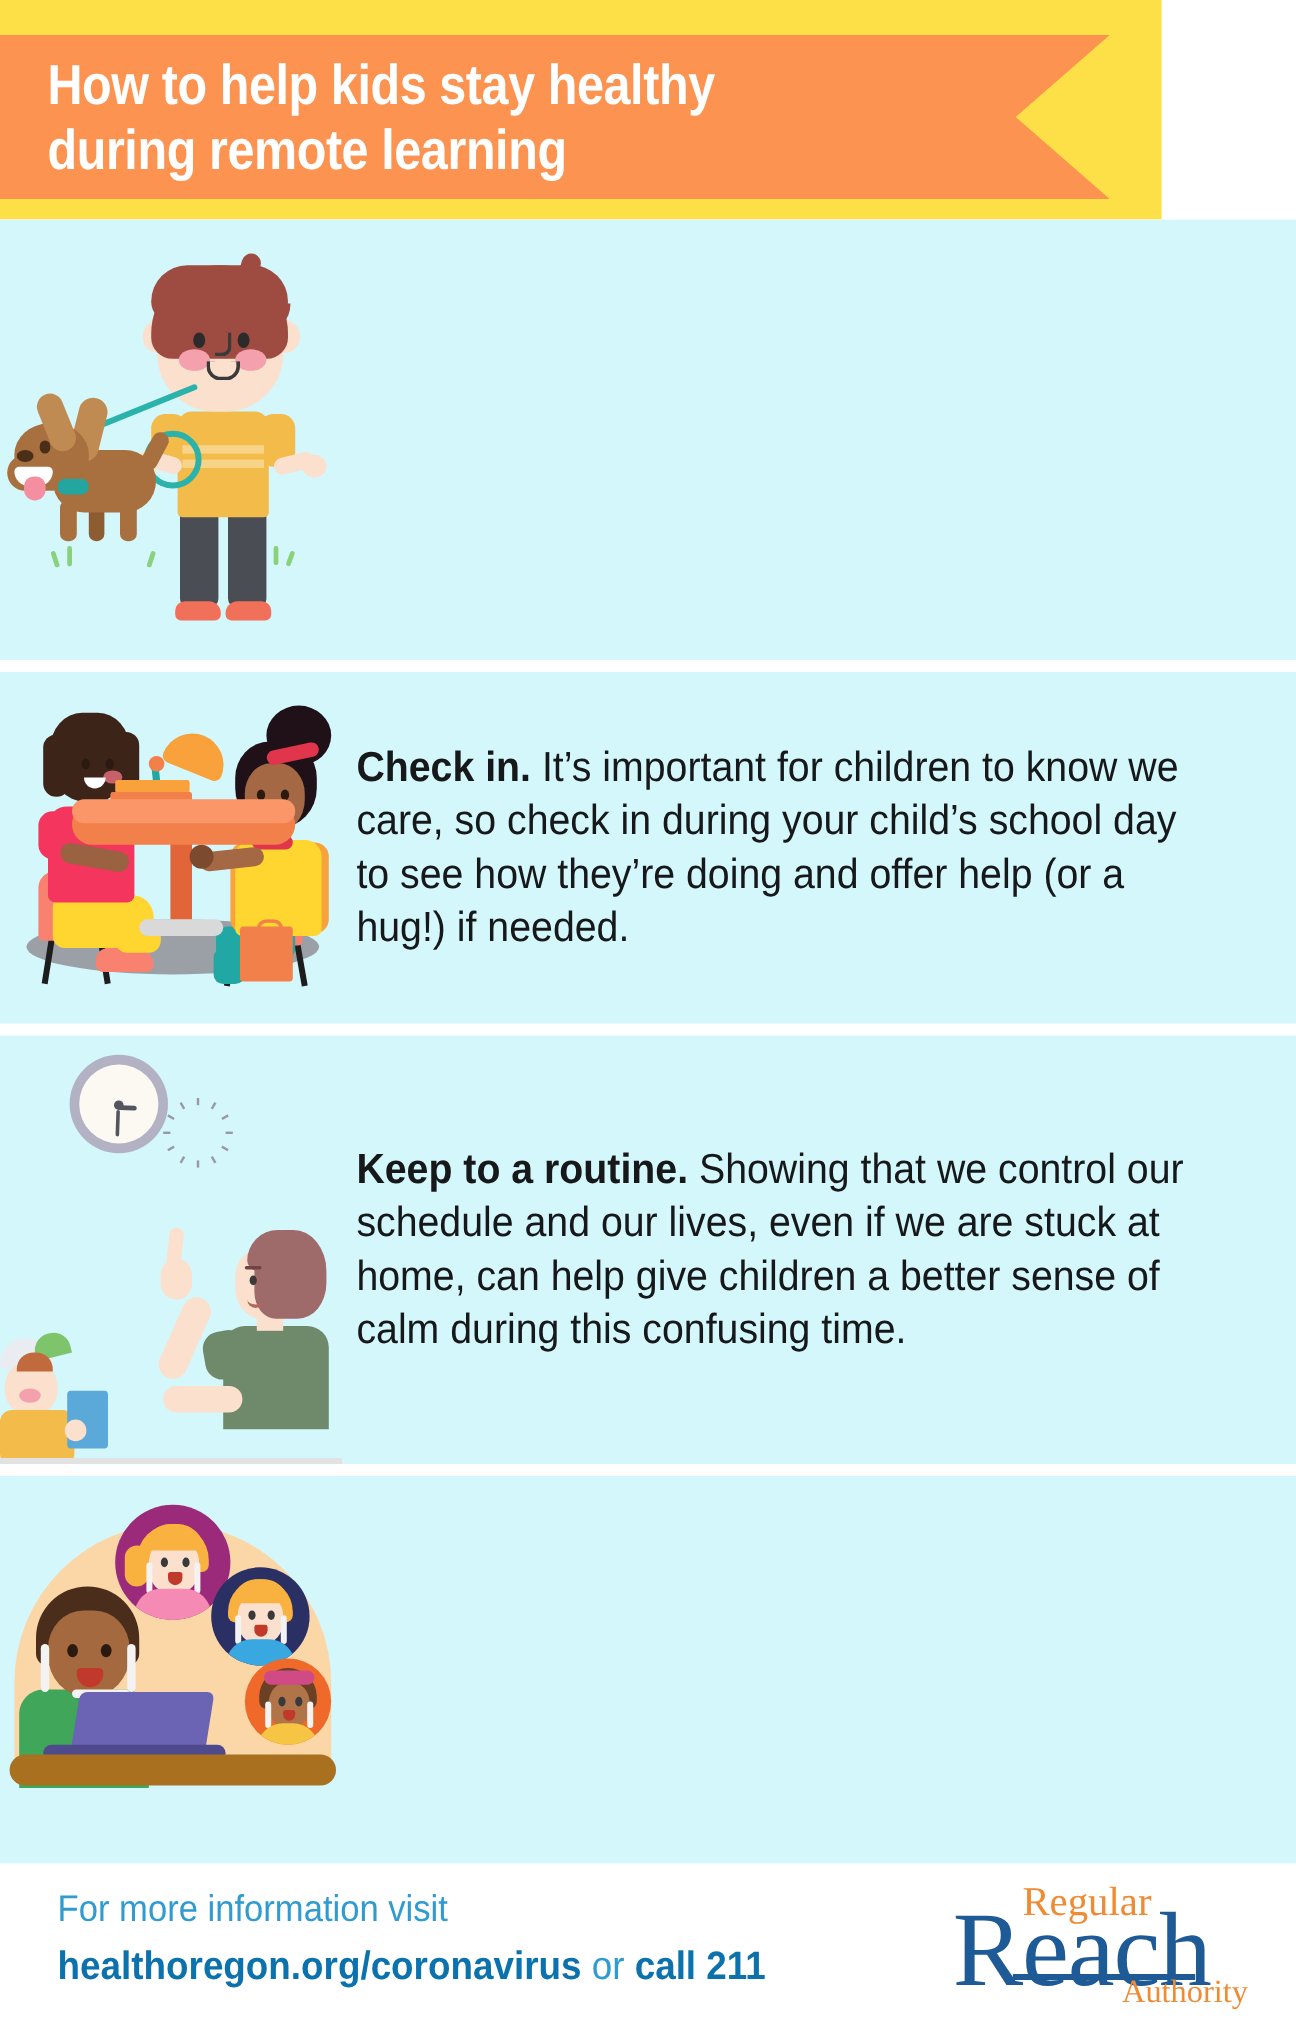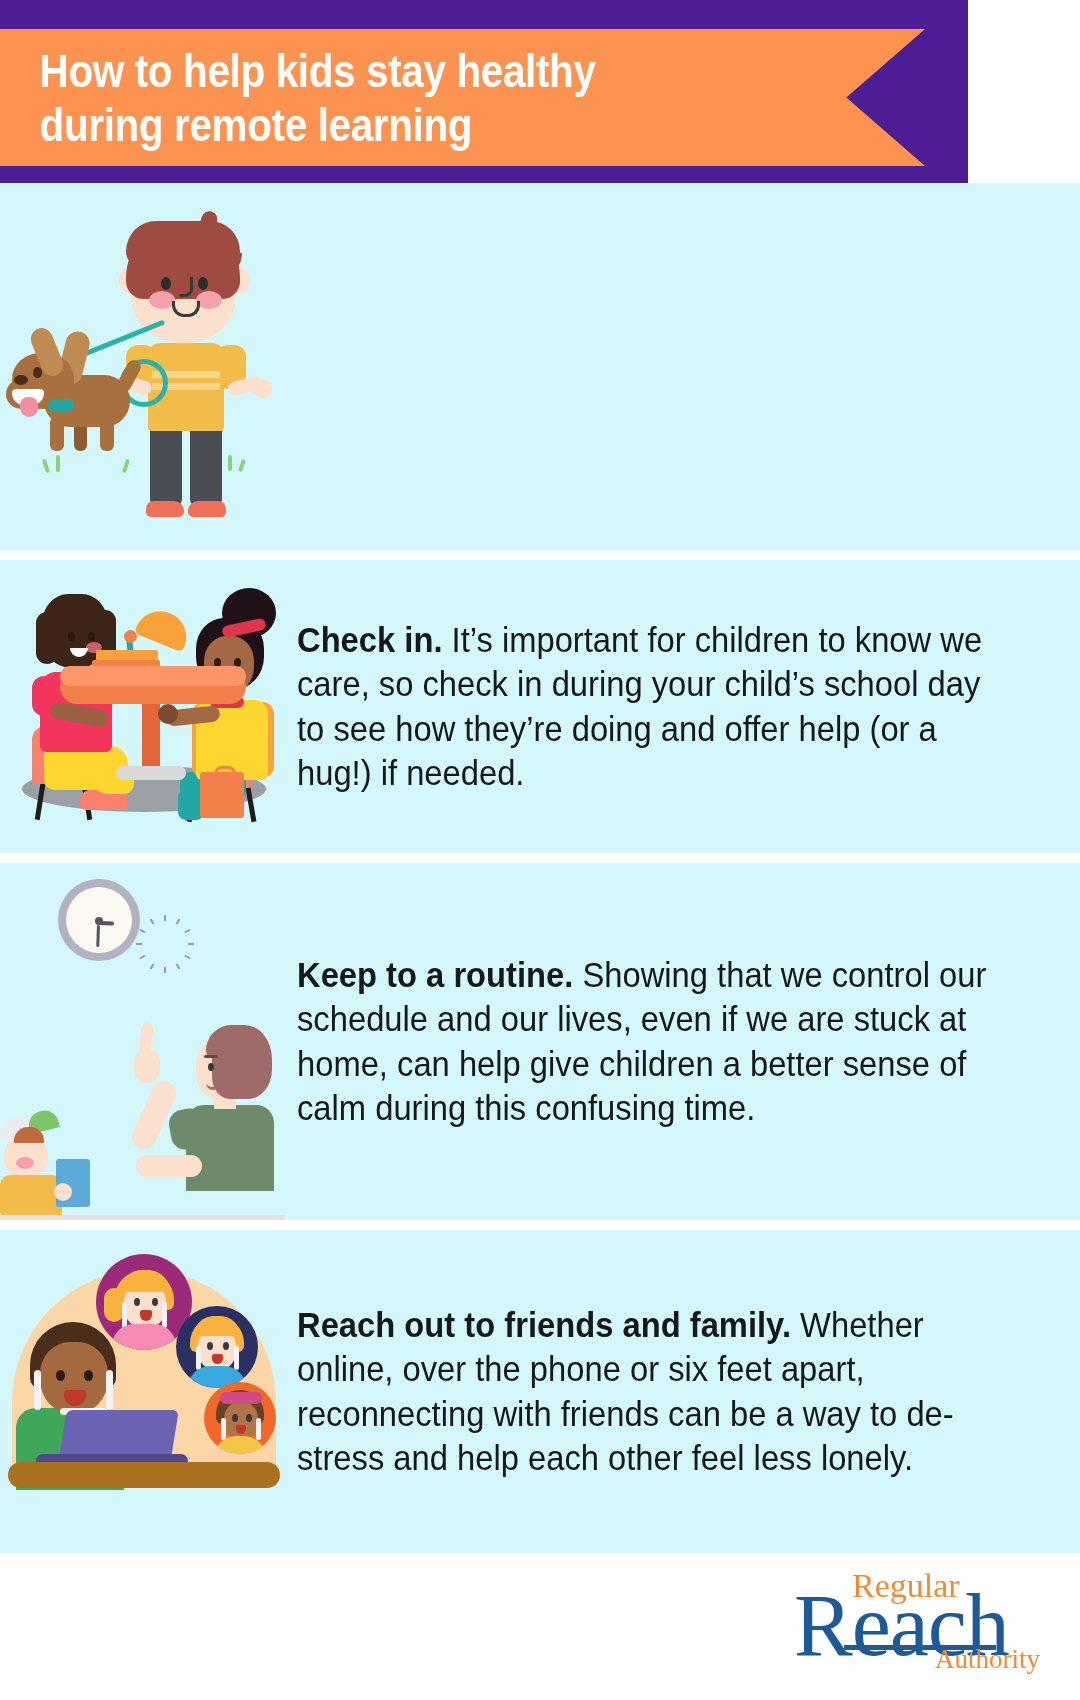--- a/index.html
+++ b/index.html
@@ -7,21 +7,21 @@
     width:1080px; height:1700px;
     background:#ffffff;
     font-family:"Liberation Sans", sans-serif;
     overflow:hidden;
     position:relative;
   }
 
   
   .header-zone {
     position:absolute; left:0; top:0; width:968px; height:183px;
-    background:#4c1d95;
+    background:#fde047;
   }
   .ribbon {
     position:absolute; left:0; top:29px; width:925px; height:137px;
     background:#fc9350;
     -webkit-clip-path: polygon(0 0, 100% 0, 91.5% 50%, 100% 100%, 0 100%);
     clip-path: polygon(0 0, 100% 0, 91.5% 50%, 100% 100%, 0 100%);
     display:flex; align-items:center;
   }
   .ribbon-title {
     color:#ffffff;
@@ -507,28 +507,29 @@
       <div class="sh v-eye1"></div>
       <div class="sh v-eye2"></div>
       <div class="sh v-mouth"></div>
       <div class="sh v-bud1"></div>
       <div class="sh v-bud2"></div>
       <div class="sh v-budc"></div>
       <div class="sh v-lap"></div>
       <div class="sh v-lapb"></div>
       <div class="sh v-desk"></div>
     </div>
-    <div class="copy">
-      <p><b>Reach out to friends and family.</b><span> Whether online, over the phone or six feet apart, reconnecting with friends can be a way to de-stress and help each other feel less lonely.</span></p>
-    </div>
   </div>
 
 </div>
 
 <div class="footer">
+  <div class="foot-text">
+    <div class="foot-line1">For more information visit</div>
+    <div class="foot-line2"><span>healthoregon.org/coronavirus</span><span class="lt"> or </span><span>call 211</span></div>
+  </div>
 
   <div class="oha-logo">
     <div class="oha-health">Reach</div>
     <div class="oha-oregon">Regular</div>
     <div class="oha-rule"></div>
     <div class="oha-authority">Authority</div>
   </div>
 </div>
 
 </body></html>

